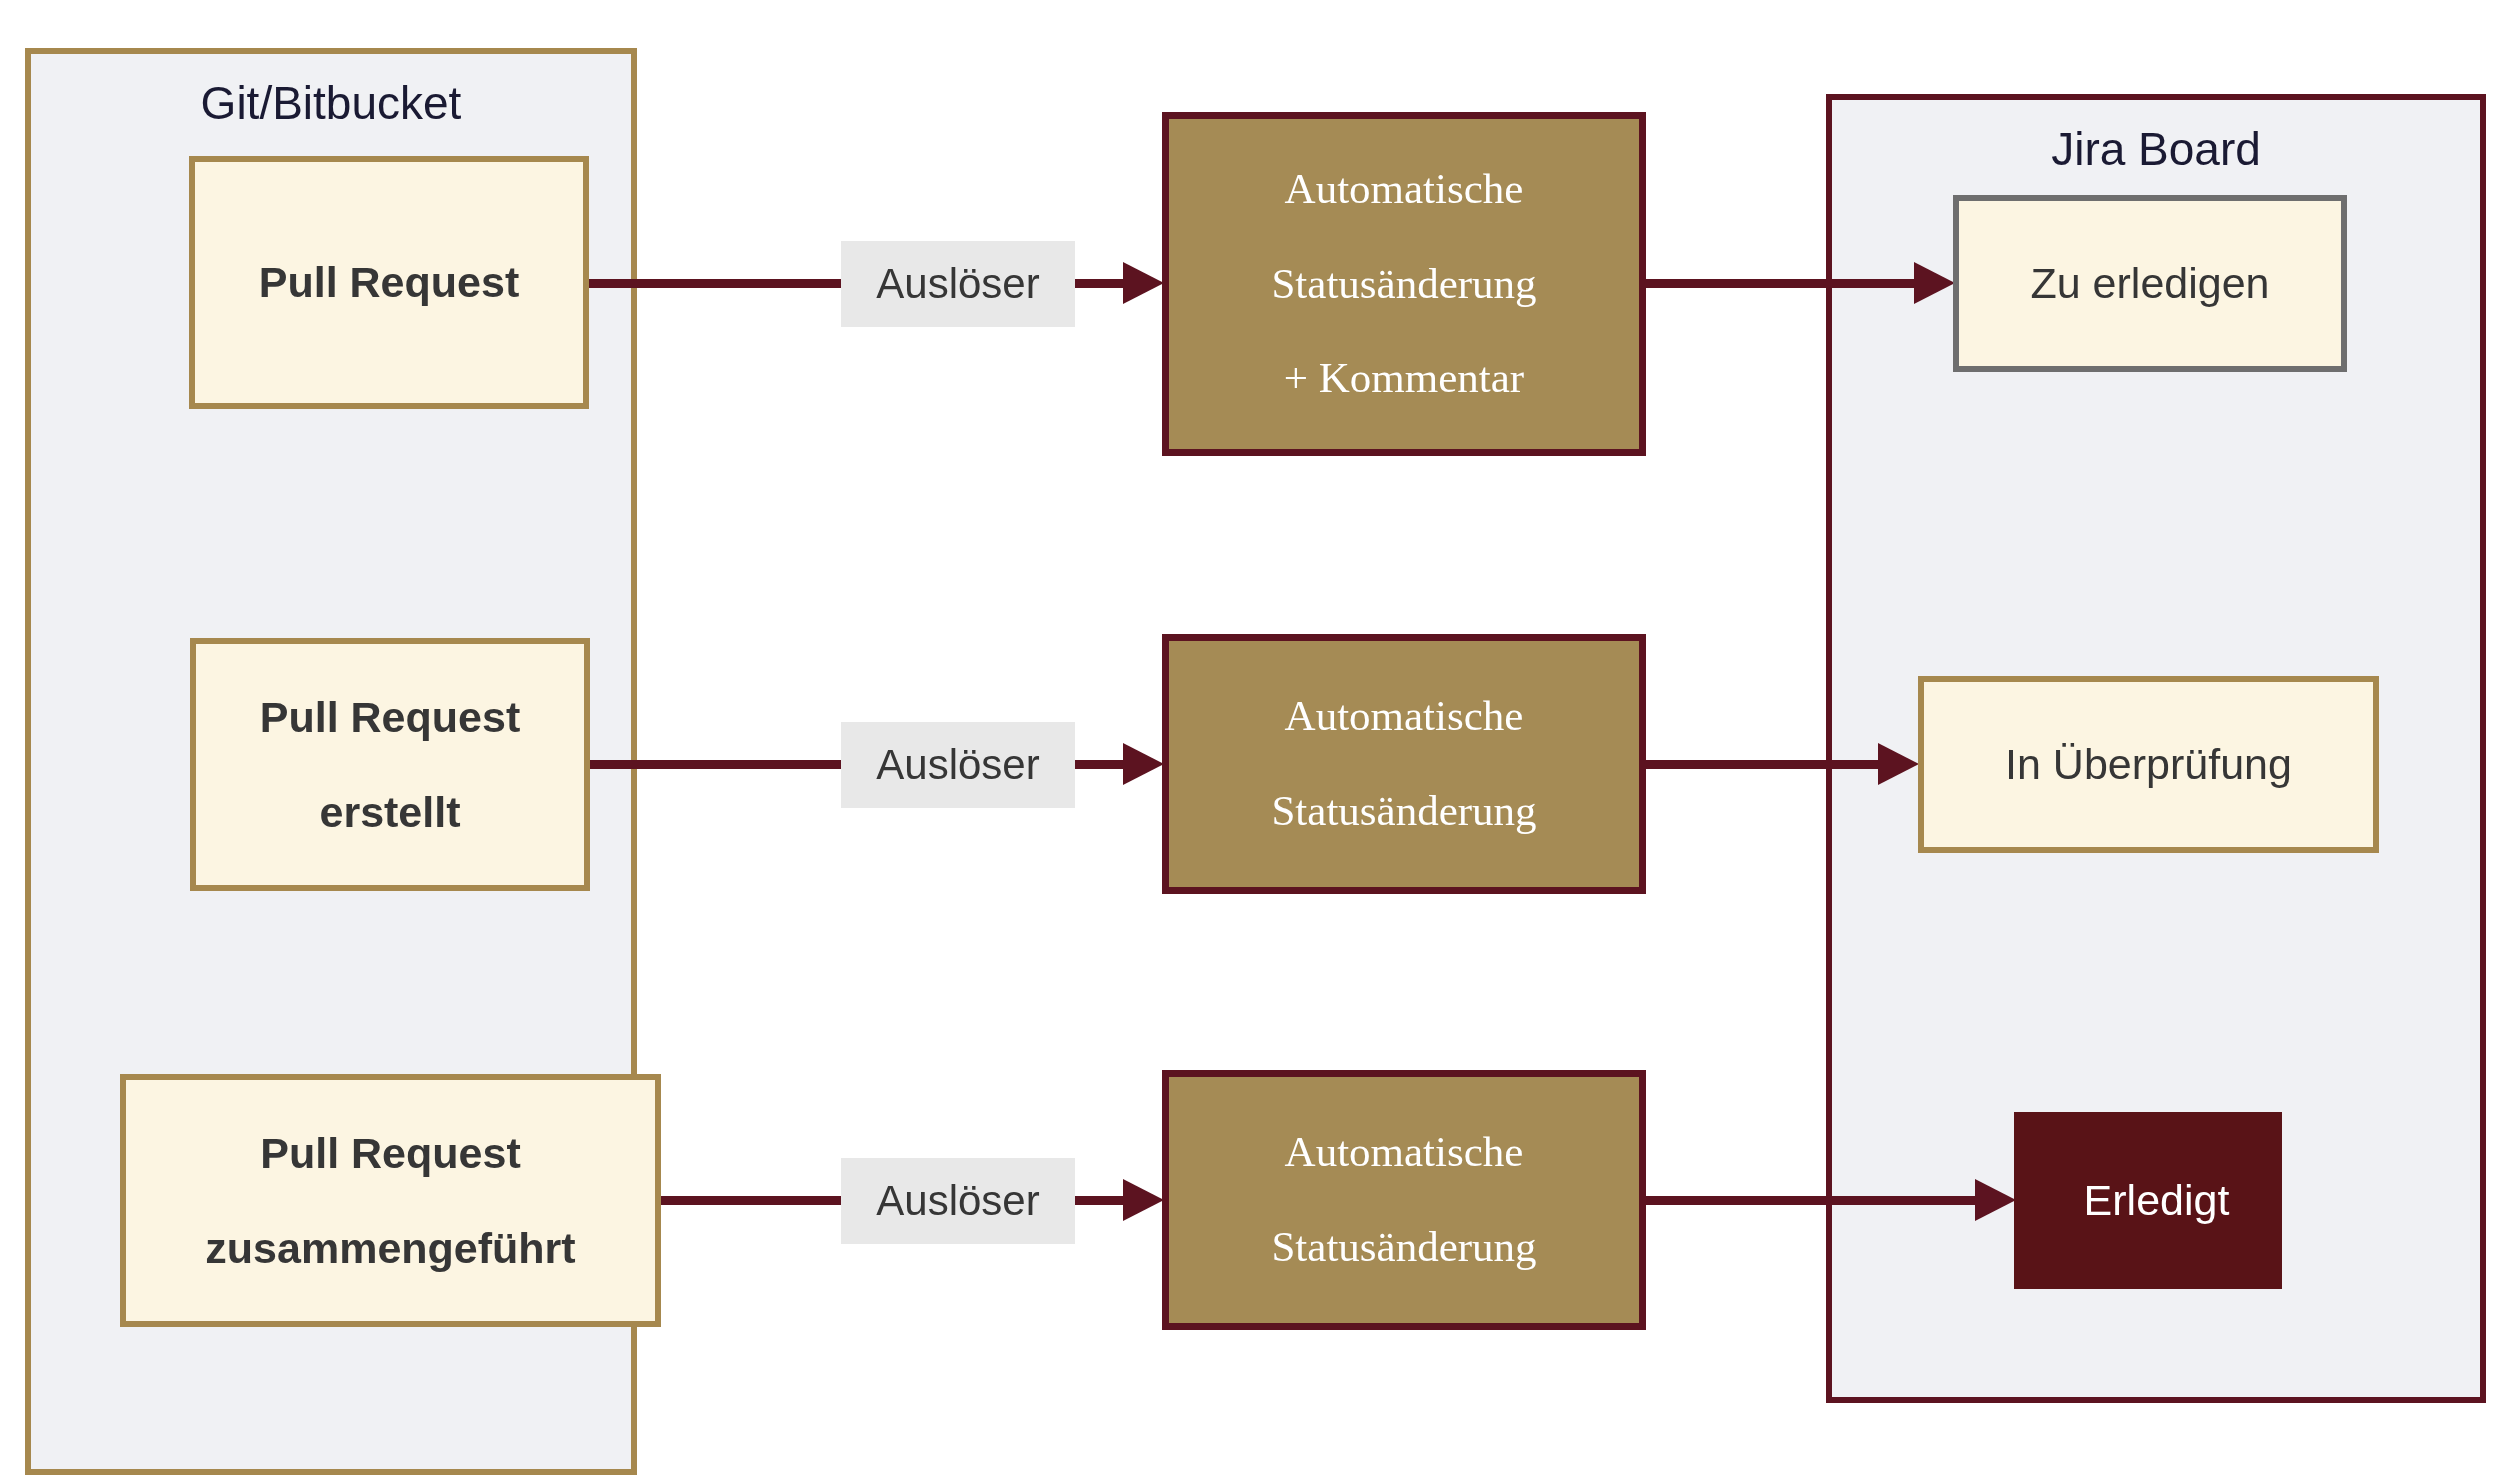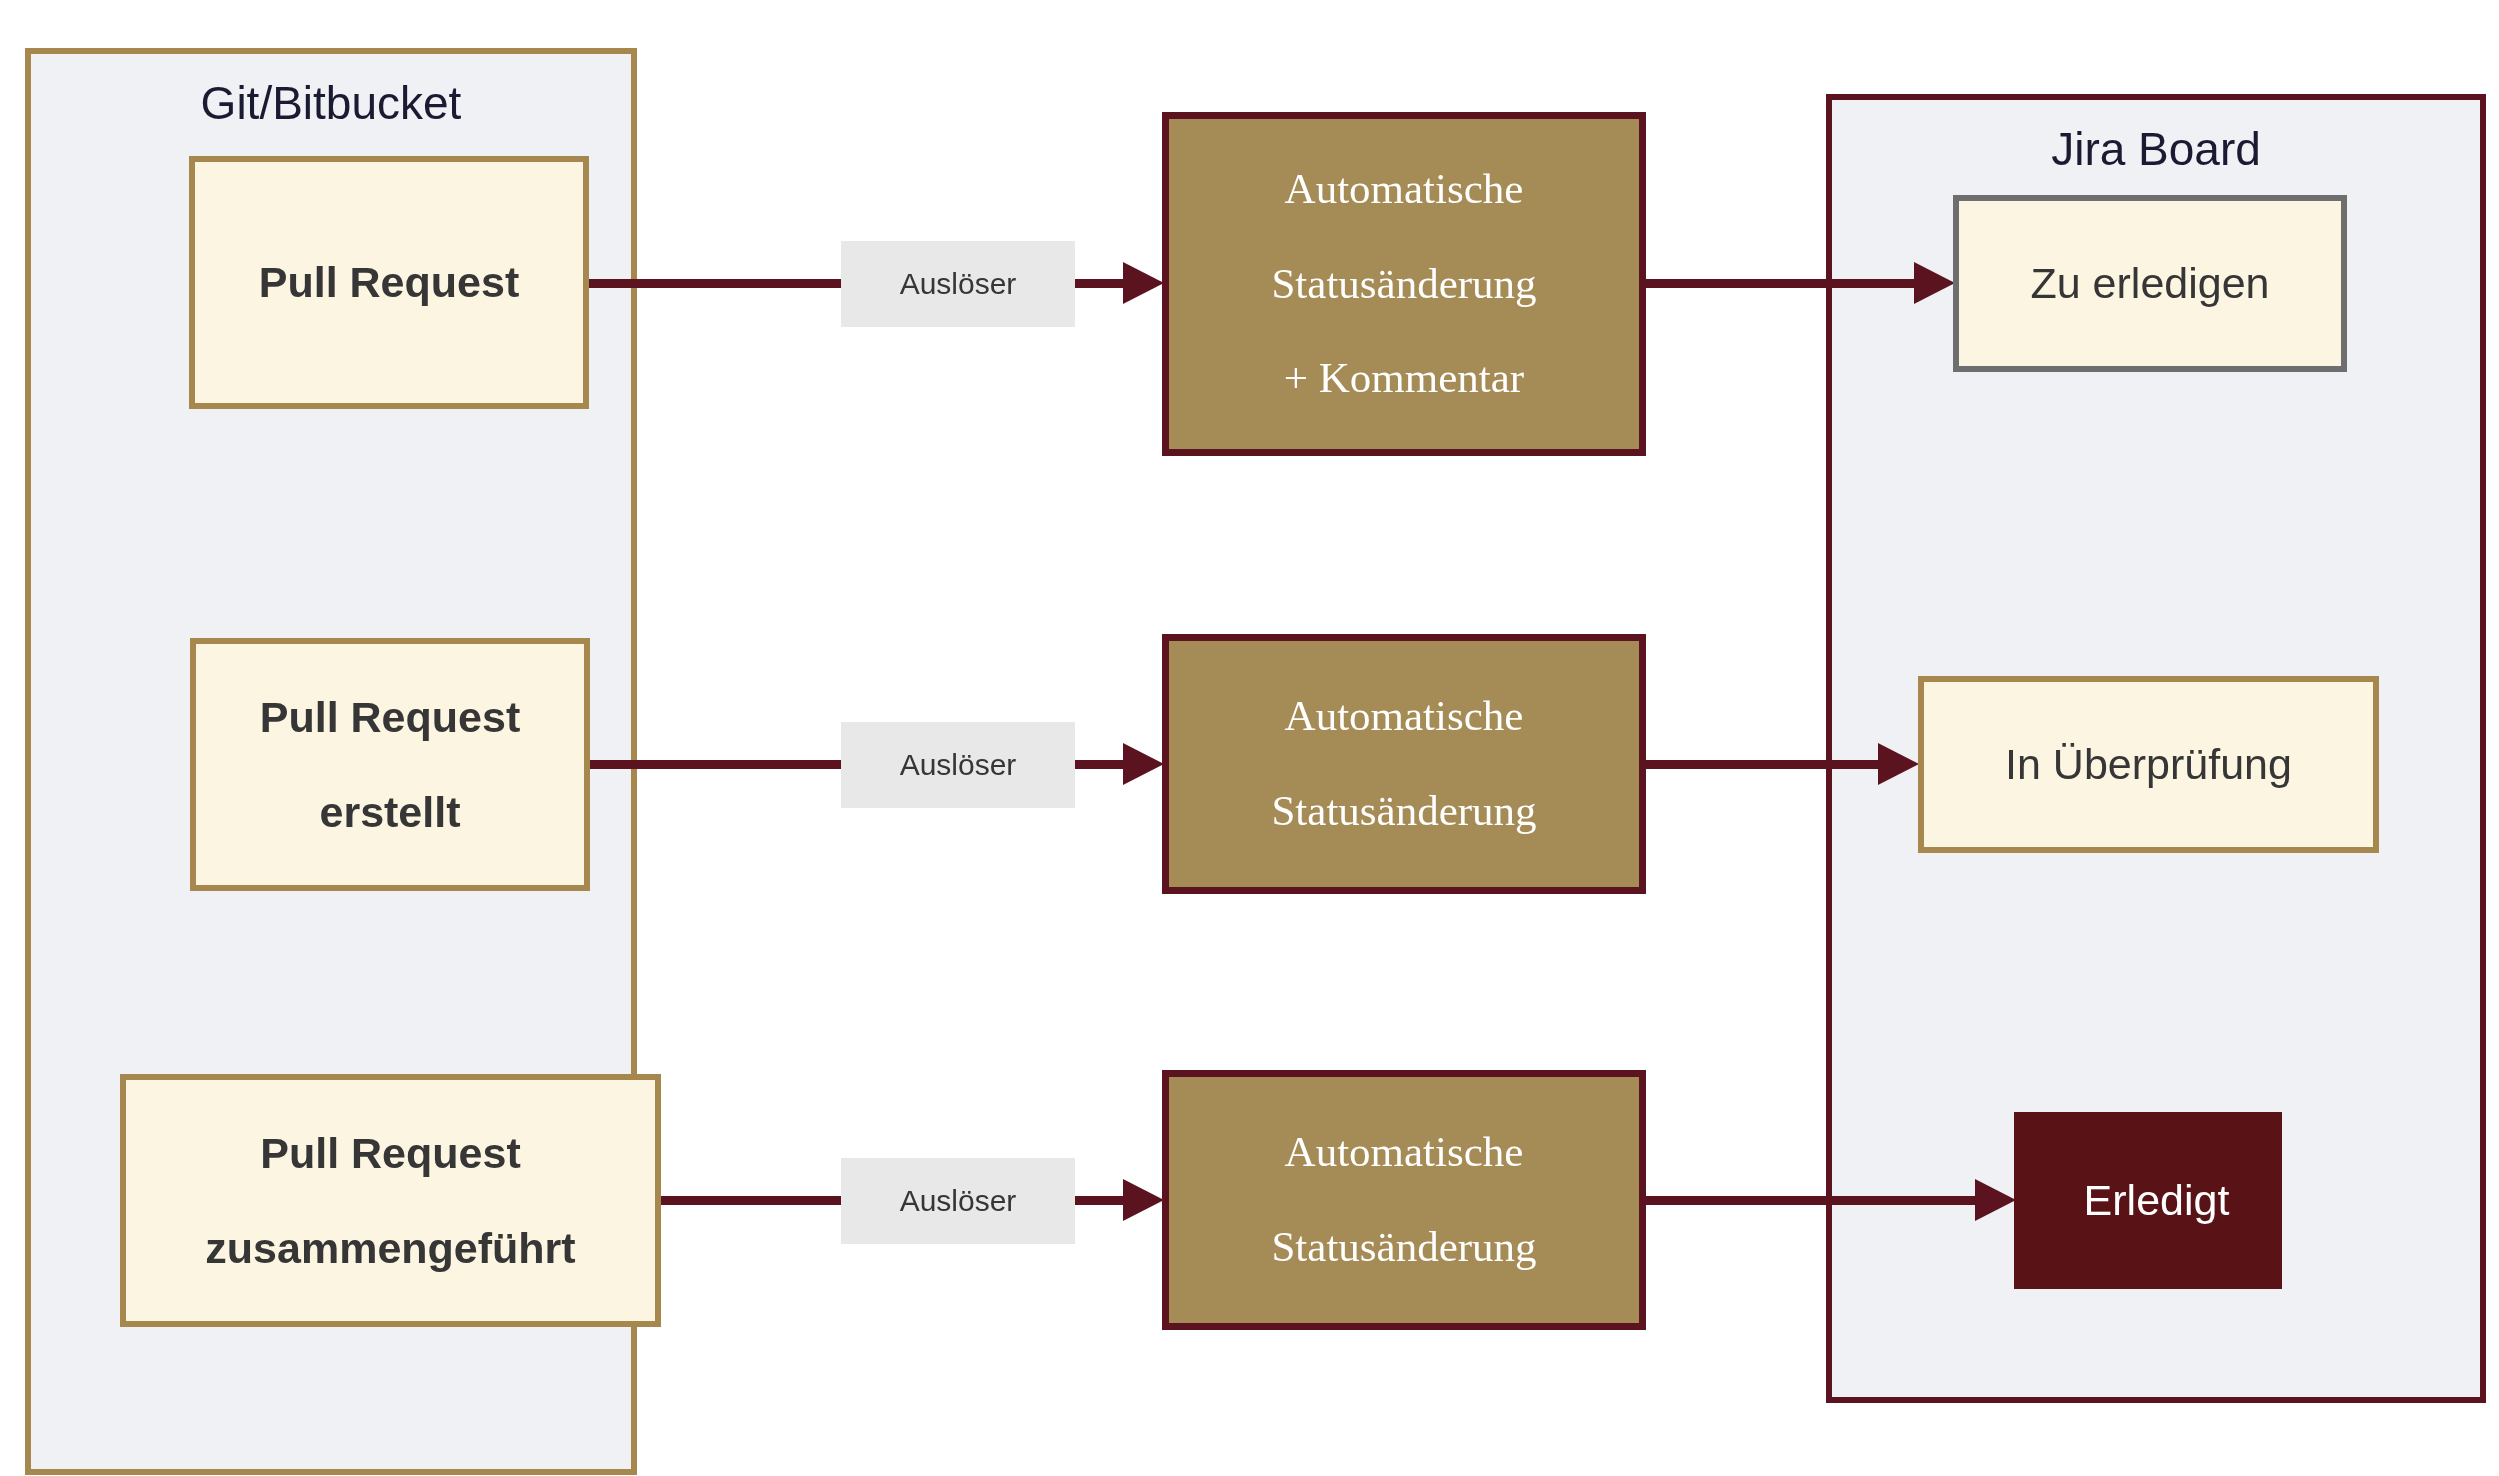--- a/index.html
+++ b/index.html
@@ -58,21 +58,21 @@
   #line-2a{left:590px;top:760px;width:536px;}
   #head-2a{left:1123px;top:743px;}
   #line-2b{left:1646px;top:760px;width:234px;}
   #head-2b{left:1878px;top:743px;}
   #line-3a{left:661px;top:1196px;width:464px;}
   #head-3a{left:1123px;top:1179px;}
   #line-3b{left:1646px;top:1196px;width:331px;}
   #head-3b{left:1975px;top:1179px;}
   .edge-label{
     position:absolute;width:234px;height:86px;display:flex;align-items:center;
-    justify-content:center;background:var(--edge-label-bg);font-size:30px;
+    justify-content:center;background:var(--edge-label-bg);font-size:42px;
     color:var(--node-text);z-index:2;
   }
   #label-1{left:841px;top:241px;}
   #label-2{left:841px;top:722px;}
   #label-3{left:841px;top:1158px;}
 </style>
 </head>
 <body>
 
 <div class="canvas">

